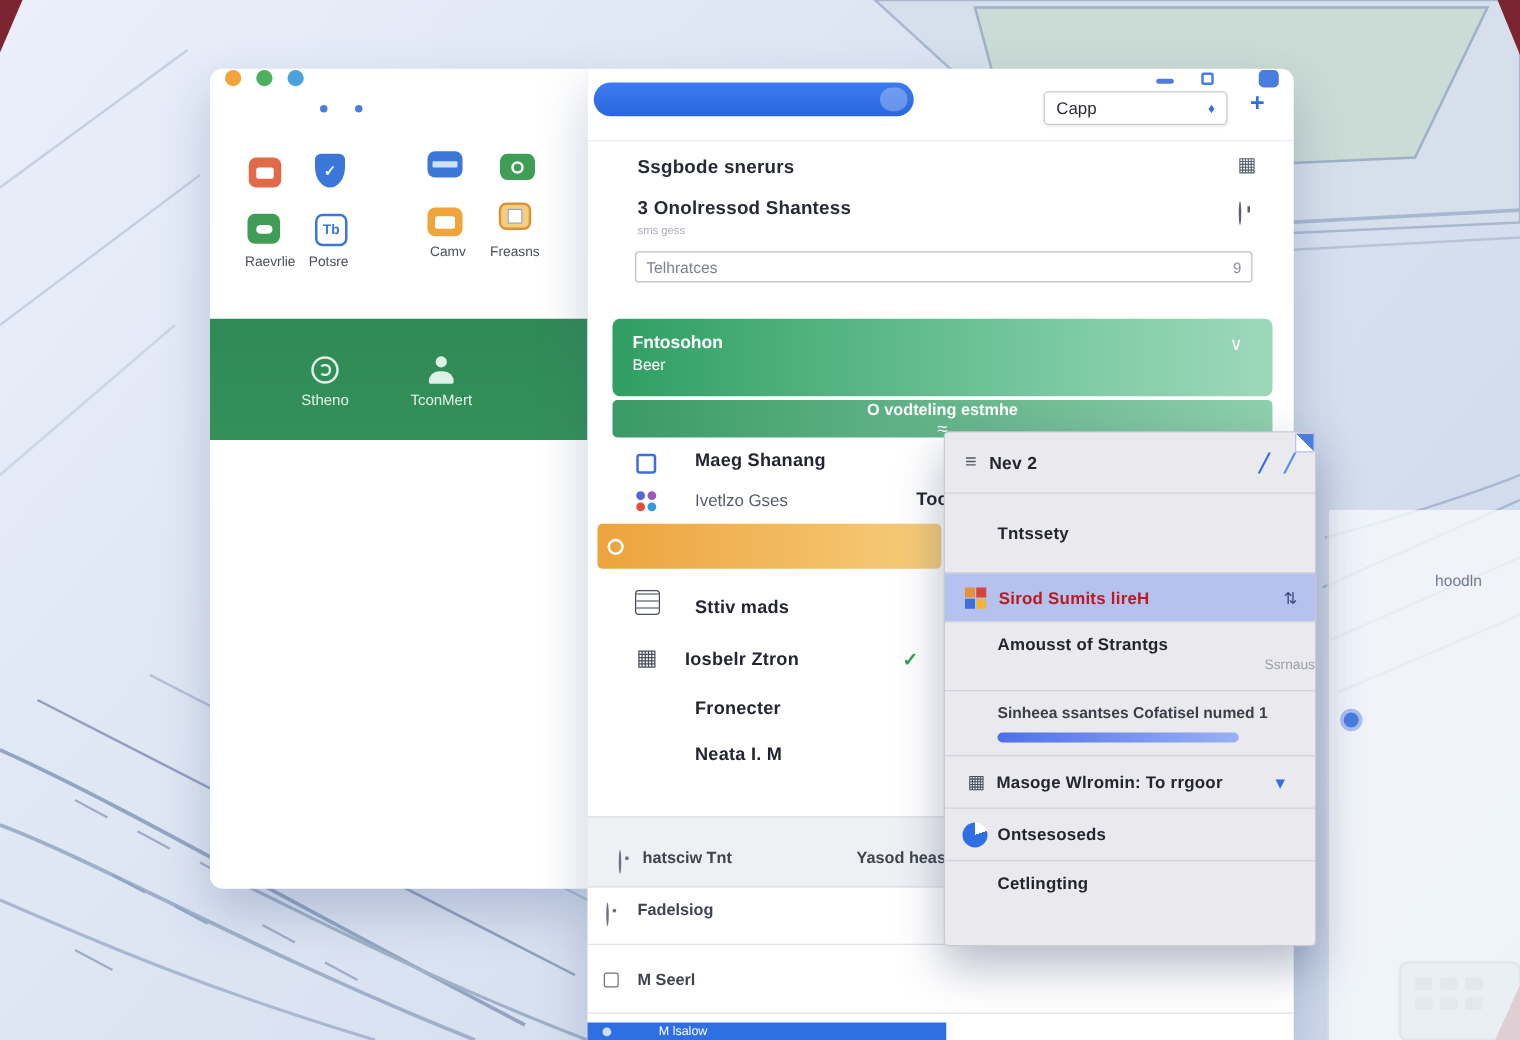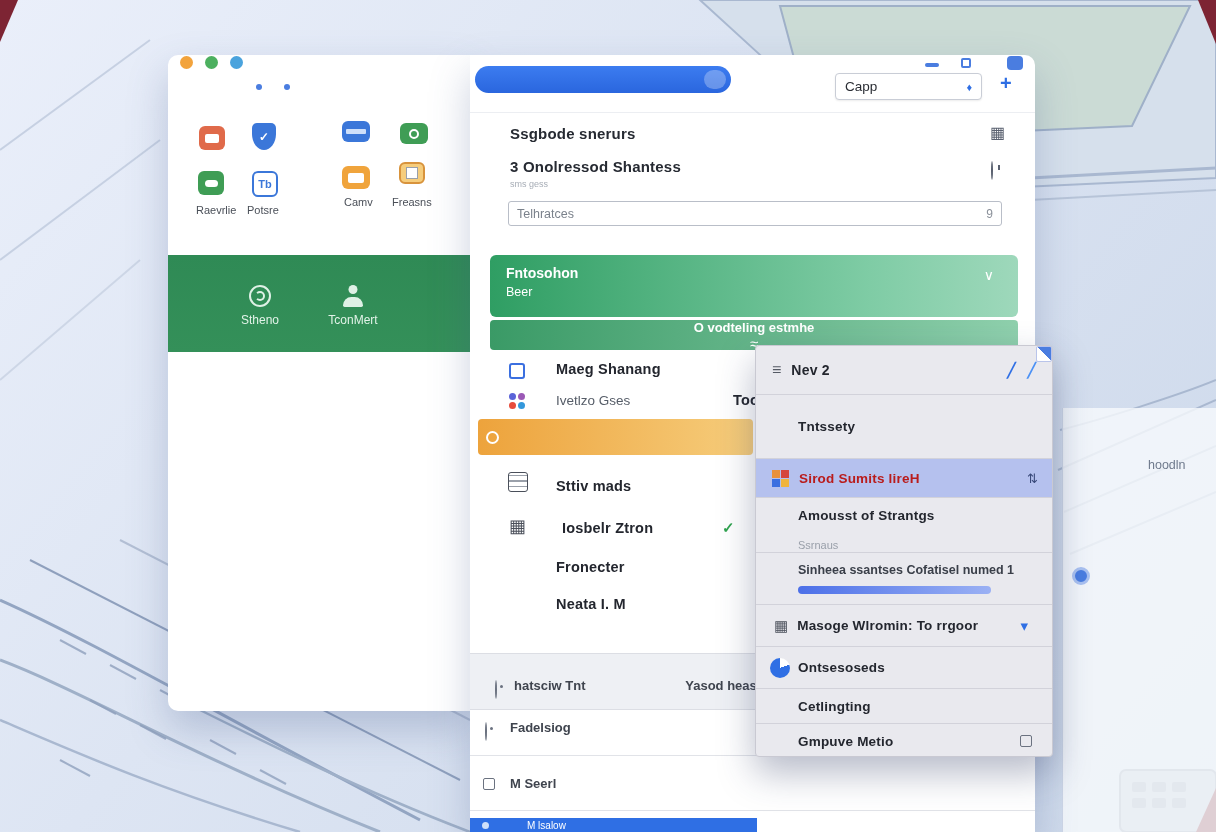--- a/index.html
+++ b/index.html
@@ -115,21 +115,21 @@
   .bottom-bar span { font-size:10px; margin-left:38px; }
   .bottom-bar::before { content:""; width:7px; height:7px; border-radius:50%; background:#cfe0fa;
                         margin-left:12px; }
 
   
   .popup { left:755px; top:345px; width:298px; height:412px; background:#e9e9ee;
            border:1px solid #c9c9d2; border-radius:4px; box-shadow:0 16px 36px rgba(50,60,100,.35); z-index:60; }
   .prow { position:absolute; left:0; width:296px; border-top:1px solid #d2d2da; display:flex; align-items:center; }
   .prow.first { border-top:0; }
   .p-lbl { font-size:13.5px; font-weight:700; color:#23262e; letter-spacing:.2px; }
-  .p-sub { font-size:11px; color:#9aa0aa; margin-top:16px; }
+  .p-sub { font-size:11px; color:#9aa0aa; margin-top:3px;text-align:right; }
   .p-small { font-size:12.5px; font-weight:600; color:#3a3f49; }
   .hamb { font-size:16px; color:#555a64; }
   .slash { font-size:14px; font-weight:700; }
   .sq4 { display:grid; grid-template-columns:8px 8px; gap:1px; }
   .sq4 i { width:8px; height:8px; display:block; }
   .progress { width:193px; height:8px; border-radius:4px; background:linear-gradient(90deg,#4c70e8,#9bb1f4); }
   .pie { width:20px; height:20px; border-radius:50%; background:conic-gradient(#fff 0 70deg,#2f6fe4 70deg 360deg); }
   .fold { left:1036px; top:346px; width:16px; height:16px; border-radius:2px;
           background:linear-gradient(225deg,#4a7de0 50%,#fff 50%); border:1px solid #b9c4ea; z-index:61; }
 
@@ -300,21 +300,21 @@
     
     <div class="abs yellow-banner">
       <span class="ring"></span>
     </div>
 
     
     <span class="abs app-ic" style="left:38px;top:417px"></span>
     <span class="abs row-lbl" style="left:86px;top:423px">Sttiv mads</span>
 
     <span class="abs side-ic" style="left:39px;top:462px;font-size:18px;color:#4a4f5a">▦</span>
-    <span class="abs row-lbl" style="left:92px;top:465px">Iosbelr Ztron</span>
+    <span class="abs row-lbl" style="left:78px;top:465px">Iosbelr Ztron</span>
     <span class="abs check" style="left:252px;top:464px">✓</span>
 
     <span class="abs row-lbl" style="left:86px;top:504px">Fronecter</span>
     <span class="abs row-lbl" style="left:86px;top:541px">Neata I. M</span>
 
     
     <div class="abs footer-band">
       <span class="abs ring-gray" style="left:25px;top:27px"></span>
       <span class="abs foot-txt" style="left:44px;top:24px">hatsciw Tnt</span>
       <span class="abs foot-txt" style="left:208px;top:24px;width:86px;overflow:hidden;white-space:nowrap">Yasod heasc</span>
@@ -375,20 +375,16 @@
 
     <div class="prow" style="top:300px;height:42px">
       <span class="pie" style="margin-left:14px"></span>
       <span class="p-lbl" style="margin-left:8px">Ontsesoseds</span>
     </div>
 
     <div class="prow" style="top:342px;height:35px">
       <span class="p-lbl" style="margin-left:42px">Cetlingting</span>
     </div>
 
-    <div class="prow" style="top:377px;height:35px">
-      <span class="p-lbl" style="margin-left:42px;flex:1">Gmpuve Metio</span>
-      <span class="page-sq" style="margin-right:20px"></span>
-    </div>
   </div>
 
   <div class="abs fold"></div>
 </div>
 
 </body></html>

